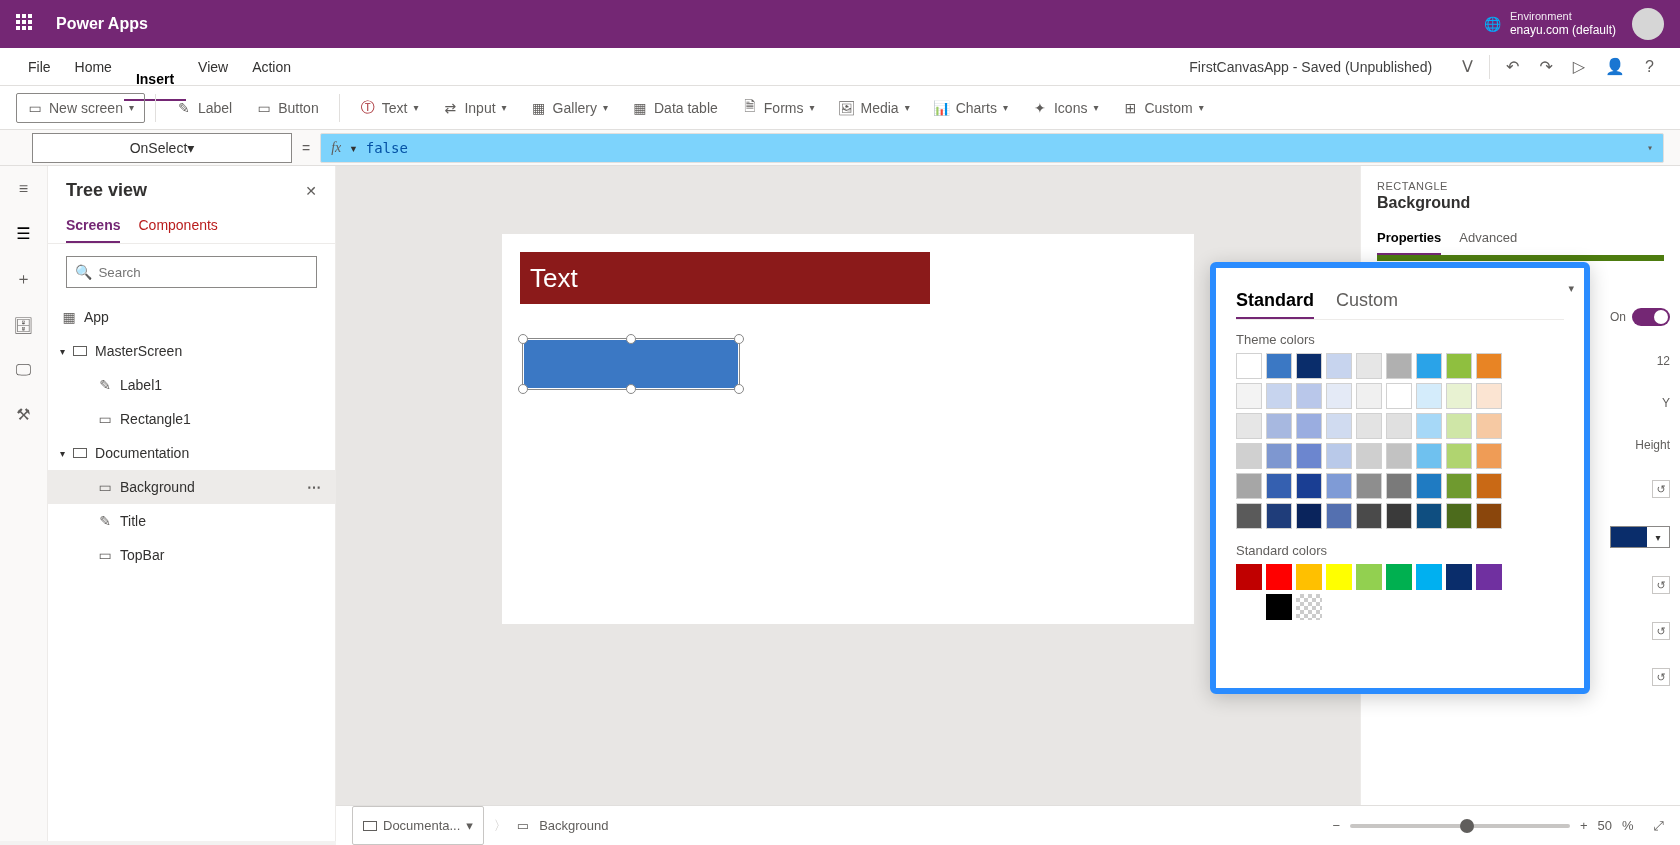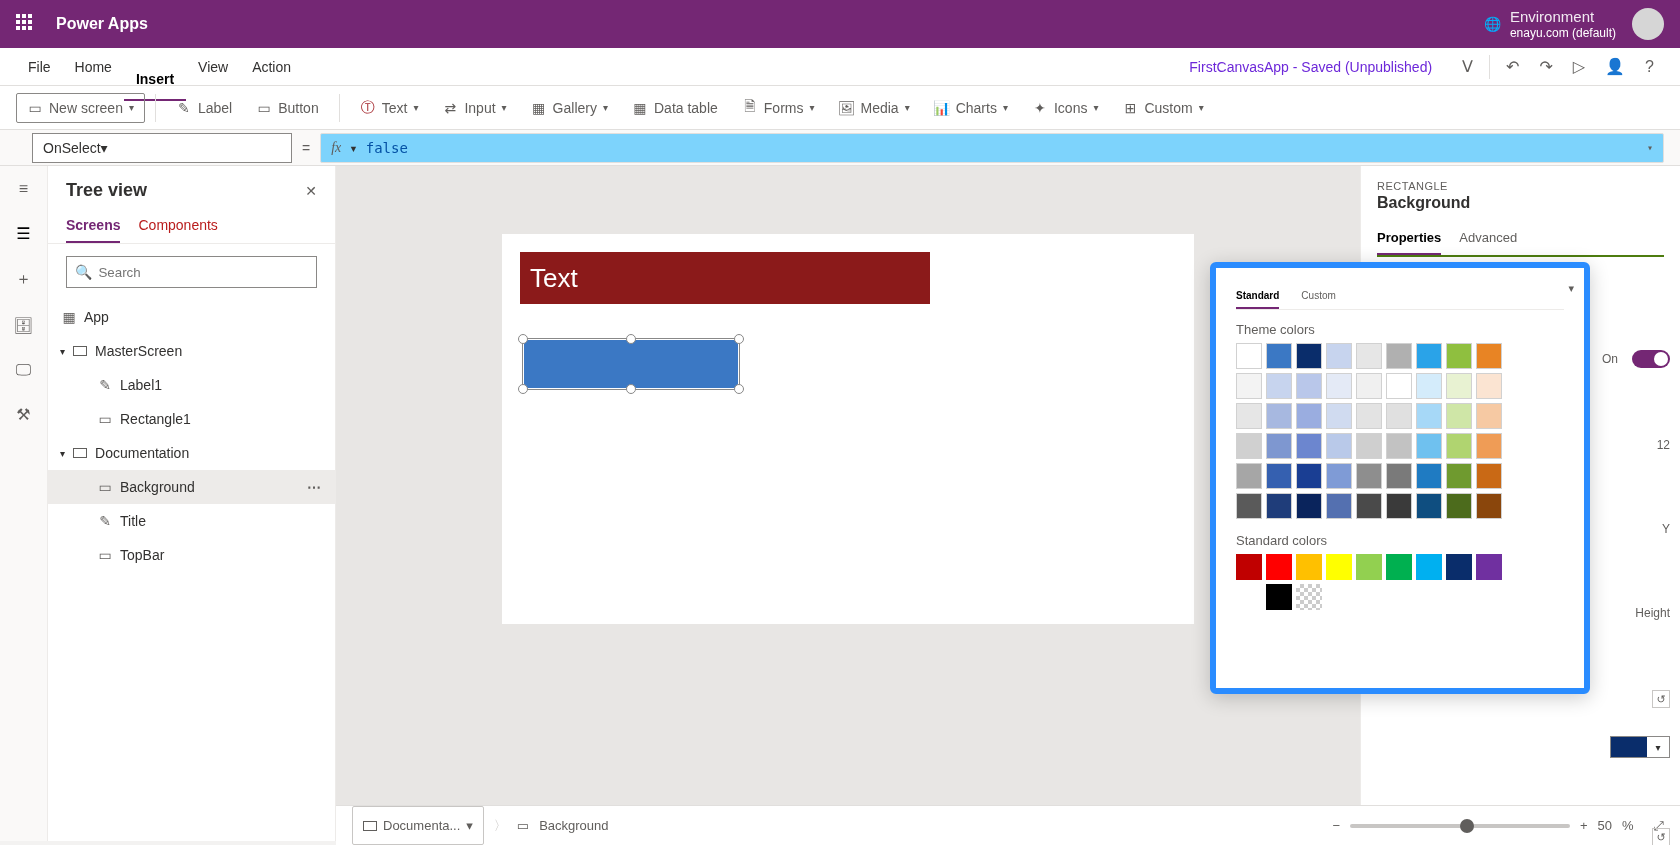--- a/index.html
+++ b/index.html
@@ -5,44 +5,44 @@
 * { box-sizing: border-box; margin: 0; padding: 0; }
 html, body { font-family: "Segoe UI", Arial, sans-serif; width: 1680px; height: 845px; overflow: hidden; background: #f3f2f1; font-size: 14px; color: #323130; }
 
 
 .top-header { height: 48px; background: #742774; color: #fff; display: flex; align-items: center; padding: 0 16px; }
 .waffle { width: 20px; height: 20px; margin-right: 20px; display: grid; grid-template-columns: repeat(3,4px); grid-template-rows: repeat(3,4px); gap: 2px; }
 .waffle span { background: #fff; }
 .app-name { font-size: 16px; font-weight: 600; }
 .top-header .spacer { flex: 1; }
 .env-block { text-align: left; margin-right: 16px; font-size: 12px; line-height: 1.2; }
-.env-block .env-label { font-size: 15px; opacity: .9; }
+.env-block .env-label { font-size: 11px; opacity: .9; }
 .env-globe { margin-right: 8px; }
 .avatar-circle { width: 32px; height: 32px; border-radius: 50%; background: #d6d6d6; }
 
 
 .menu-bar { height: 38px; background: #fff; border-bottom: 1px solid #e1dfdd; display: flex; align-items: center; padding: 0 16px; }
 .menu-bar .mitem { padding: 0 12px; height: 42px; display: flex; align-items: center; cursor: pointer; color: #323130; }
 .menu-bar .mitem.active { border-bottom: 2px solid #742774; font-weight: 600; color: #000; margin-top: 27px; }
 .menu-bar .spacer { flex: 1; }
-.menu-bar .doc-title { color: #6d28d9; margin-right: 20px; }
+.menu-bar .doc-title { color: #404040; margin-right: 20px; }
 .menu-bar .tool-icon { padding: 0 10px; cursor: pointer; color: #605e5c; font-size: 16px; }
 .menu-bar .divider { width: 1px; height: 24px; background: #e1dfdd; margin: 0 6px; }
 
 
 .ribbon { height: 44px; background: #fff; border-bottom: 1px solid #e1dfdd; display: flex; align-items: center; padding: 0 16px; gap: 4px; }
 .ribbon .ritem { display: flex; align-items: center; gap: 6px; padding: 6px 10px; cursor: pointer; color: #605e5c; border-radius: 2px; }
 .ribbon .ritem .ricon { width: 16px; height: 16px; display: inline-flex; align-items: center; justify-content: center; }
 .ribbon .chev { font-size: 10px; color: #605e5c; }
 .ribbon .vdiv { width: 1px; height: 28px; background: #e1dfdd; margin: 0 6px; }
 .ns-btn { border: 1px solid #8a8886; padding: 4px 10px; border-radius: 2px; display: flex; align-items: center; gap: 6px; }
 
 
 .formula-bar { height: 36px; background: #faf9f8; border-bottom: 1px solid #e1dfdd; display: flex; align-items: center; padding: 0 16px 0 32px; gap: 10px; }
-.prop-dd { width: 260px; height: 30px; border: 1px solid #8a8886; background: #fff; display: flex; align-items: center; padding: 0 10px; justify-content: flex-start; }
+.prop-dd { width: 260px; height: 30px; border: 1px solid #8a8886; background: #fff; display: flex; align-items: center; padding: 0 10px; justify-content: center; }
 .fx { font-style: italic; font-family: 'Times New Roman', serif; color: #605e5c; }
 .fx-area { flex: 1; height: 30px; border: 1px solid #e1dfdd; background: #7dd3fc; border-radius: 2px; display: flex; align-items: center; padding: 0 10px; font-family: Consolas, monospace; gap: 8px; }
 .fx-expand { color: #605e5c; font-size: 10px; }
 
 
 .main { display: flex; height: 675px; }
 
 
 .left-rail { width: 48px; background: #faf9f8; border-right: 1px solid #edebe9; display: flex; flex-direction: column; align-items: center; padding-top: 14px; gap: 26px; color: #605e5c; }
 .left-rail .ricon { cursor: pointer; font-size: 16px; }
@@ -71,42 +71,42 @@
 .sel-shape { position: absolute; left: 22px; top: 106px; width: 214px; height: 48px; background: #3b78c4; }
 .sel-handles { position: absolute; left: 20px; top: 104px; width: 218px; height: 52px; border: 1px solid #888; pointer-events: none; }
 .h { position: absolute; width: 10px; height: 10px; background: #fff; border: 1px solid #888; border-radius: 50%; }
 .h.tl{left:-5px;top:-5px}.h.tc{left:calc(50% - 5px);top:-5px}.h.tr{right:-5px;top:-5px}
 .h.bl{left:-5px;bottom:-5px}.h.bc{left:calc(50% - 5px);bottom:-5px}.h.br{right:-5px;bottom:-5px}
 
 
 .right-panel { width: 320px; background: #fff; border-left: 1px solid #edebe9; padding: 14px 16px; position: relative; }
 .right-panel .rtype { font-size: 11px; color: #605e5c; letter-spacing: .5px; }
 .right-panel .rname { font-size: 16px; font-weight: 600; margin: 2px 0 10px; }
-.rtabs { display: flex; gap: 18px; border-bottom: 2px solid #4d7c0f; }
+.rtabs { display: flex; gap: 18px; border-bottom: 6px solid #4d7c0f; }
 .rtabs .rtab { padding: 8px 0; cursor: pointer; color: #605e5c; font-size: 13px; }
 .rtabs .rtab.active { color: #000; border-bottom: 2px solid #742774; font-weight: 600; }
 .toggle { width: 38px; height: 18px; background: #742774; border-radius: 9px; position: relative; }
 .toggle::after { content:''; position:absolute; right:2px; top:2px; width:14px; height:14px; background:#fff; border-radius:50%; }
 .color-swatch-btn { width: 60px; height: 22px; border: 1px solid #8a8886; display: flex; align-items: center; }
 .color-swatch-btn .sw { width: 36px; height: 100%; background: #0a2d6b; }
 .color-swatch-btn .dd { flex:1; text-align:center; font-size:10px; }
 .reset-icn { width:18px; height:18px; border:1px solid #c8c6c4; display:inline-flex; align-items:center; justify-content:center; font-size:11px; color:#605e5c; }
 
 
 .picker-wrap { position: absolute; right: 90px; top: 262px; width: 380px; height: 432px; border: 6px solid #2a8cff; border-radius: 6px; background: #fff; box-shadow: 0 4px 20px rgba(0,0,0,.2); padding: 16px 20px; z-index: 50; }
 .ptabs { display: flex; gap: 22px; border-bottom: 1px solid #edebe9; margin-bottom: 12px; }
-.ptabs .ptab { padding: 6px 0; cursor: pointer; color: #605e5c; font-size: 10px; }
+.ptabs .ptab { padding: 6px 0; cursor: pointer; color: #605e5c; font-size: 18px; }
 .ptabs .ptab.active { color: #000; border-bottom: 2px solid #742774; font-weight: 600; }
 .psection-label { font-size: 13px; color: #605e5c; margin: 6px 0; }
 .color-grid { display: grid; grid-template-columns: repeat(9, 26px); grid-auto-rows: 26px; gap: 4px; margin-bottom: 14px; }
 .color-grid .cc { border: 1px solid #d1d1d1; cursor: pointer; }
 .std-grid { display: grid; grid-template-columns: repeat(9, 26px); grid-auto-rows: 26px; gap: 4px; }
 .picker-dd { position:absolute; top: 14px; right: 10px; font-size: 11px; color:#605e5c; }
 .picker-right-strip { position: absolute; right: -86px; top: 40px; display: flex; flex-direction: column; gap: 28px; align-items: flex-end; }
-.mini-field { font-size: 12px; color: #605e5c; display:flex; align-items:center; gap:14px;margin-top:42px; }
+.mini-field { font-size: 12px; color: #605e5c; display:flex; align-items:center; gap:6px; }
 .transparent-pattern { background-image: linear-gradient(45deg,#ccc 25%,transparent 25%),linear-gradient(-45deg,#ccc 25%,transparent 25%),linear-gradient(45deg,transparent 75%,#ccc 75%),linear-gradient(-45deg,transparent 75%,#ccc 75%); background-size: 8px 8px; background-position: 0 0,0 4px,4px -4px,-4px 0; }
 
 
 .footer { height: 40px; background: #fff; border-top: 1px solid #e1dfdd; display: flex; align-items: center; padding: 0 16px; gap: 10px; font-size: 13px; color: #605e5c; position: absolute; bottom: 0; left: 336px; right: 0; }
 .footer .crumb { display: flex; align-items: center; gap: 6px; padding: 11px 10px; border: 1px solid #c8c6c4; border-radius: 2px; }
 .footer .spacer { flex: 1; }
 .zoom-track { width: 220px; height: 4px; background: #c8c6c4; position: relative; border-radius: 2px; }
 .zoom-track .knob { position:absolute; left: 50%; top:-5px; width: 14px; height: 14px; border-radius:50%; background:#605e5c; }
 .chevsep { color: #c8c6c4; }
 </style>

